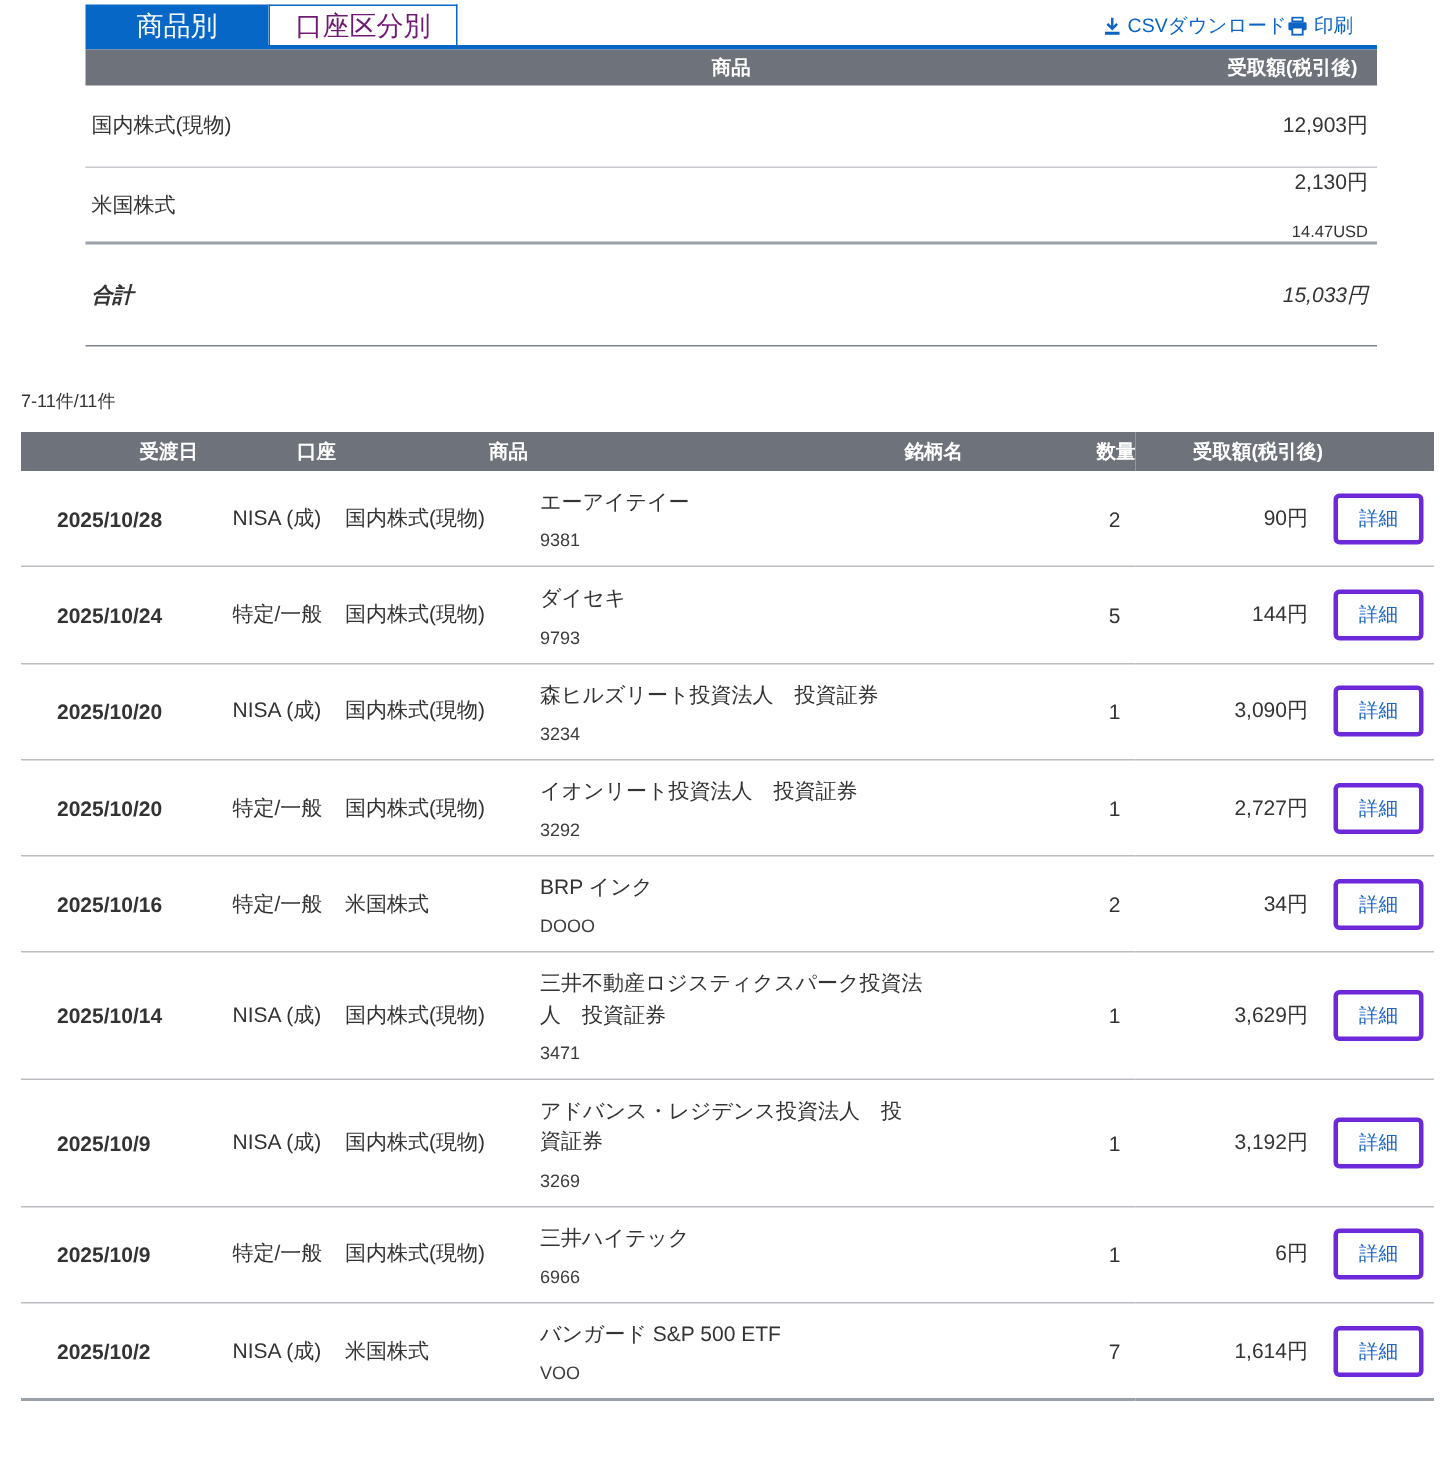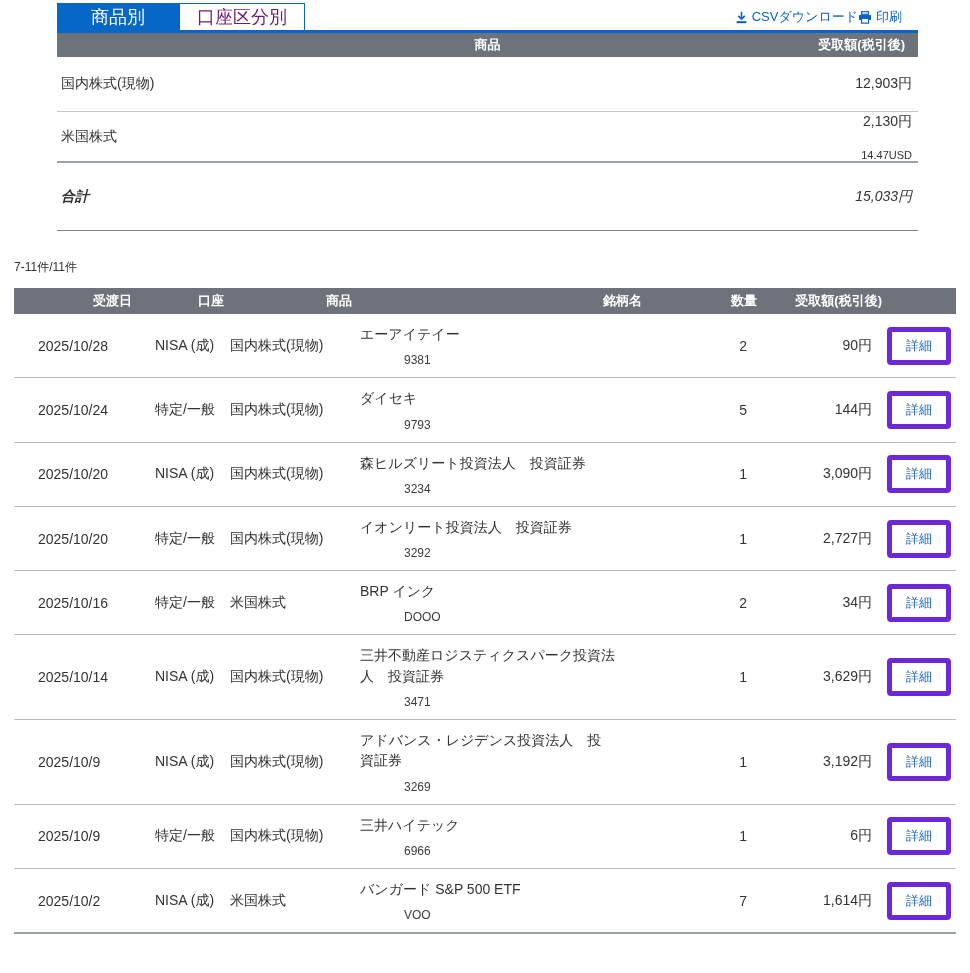--- a/index.html
+++ b/index.html
@@ -72,34 +72,34 @@
     height: 26px; padding: 0; text-align: right;
   }
   table.detail td {
     border-bottom: 1px solid #b9bdc2;
     vertical-align: middle;
     font-size: 14px;
     padding: 10px 0;
   }
   table.detail tbody tr:last-child td { border-bottom: 2px solid #9ba1a8; }
 
-  .c-date { padding-left: 24px !important; }
+  .c-date { padding-left: 24px !important; font-weight: bold; }
   .c-acct { padding-left: 23px !important; }
   .c-prod { padding-left: 6px !important; }
   .c-name { padding-left: 8px !important; }
   .sec-name { max-width: 255px; line-height: 1.45; }
-  .sec-code { margin-top: 9px; font-size: 12px; color: #3c3c3c; margin-left: 44px; }
+  .sec-code { margin-top: 9px; font-size: 12px; color: #3c3c3c; }
   .c-qty  { text-align: right; padding-right: 10px !important; }
   .c-amt  { text-align: right; padding-right: 10px !important; }
   .c-btn  { text-align: center; }
 
   .detail-btn {
     display: inline-block;
     background: #fff;
-    border: 5px solid #6d28d9;
+    border: 3px solid #6d28d9;
     border-radius: 4px;
     color: #1b63c8;
     font-size: 13px;
     font-family: Liberation Mono, monospace;
     padding: 5px 14px;
     cursor: pointer;
   }
 </style>
 </head>
 <body>

